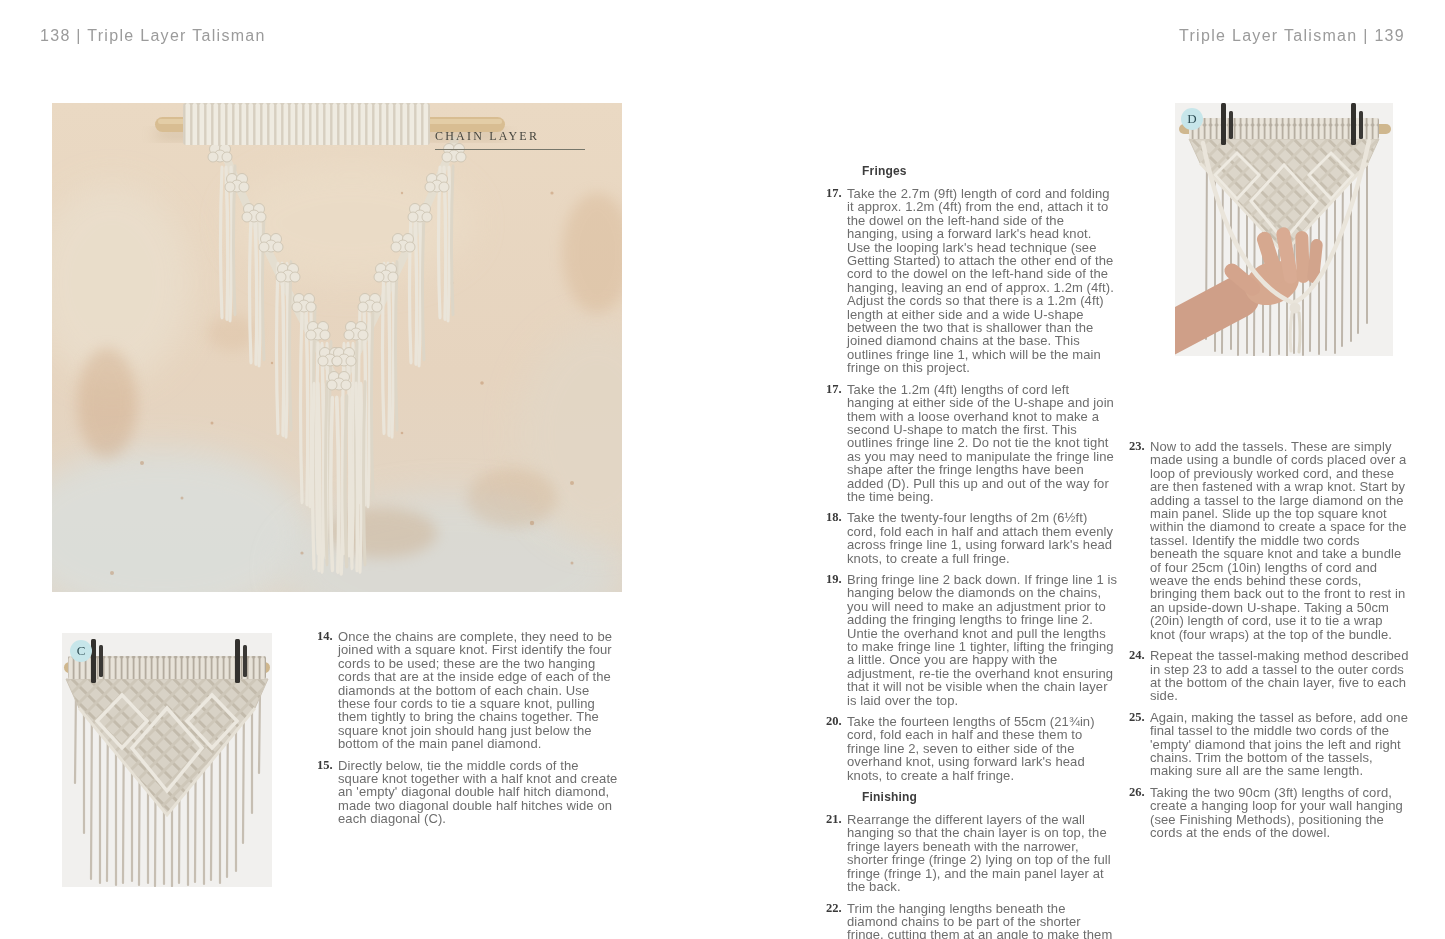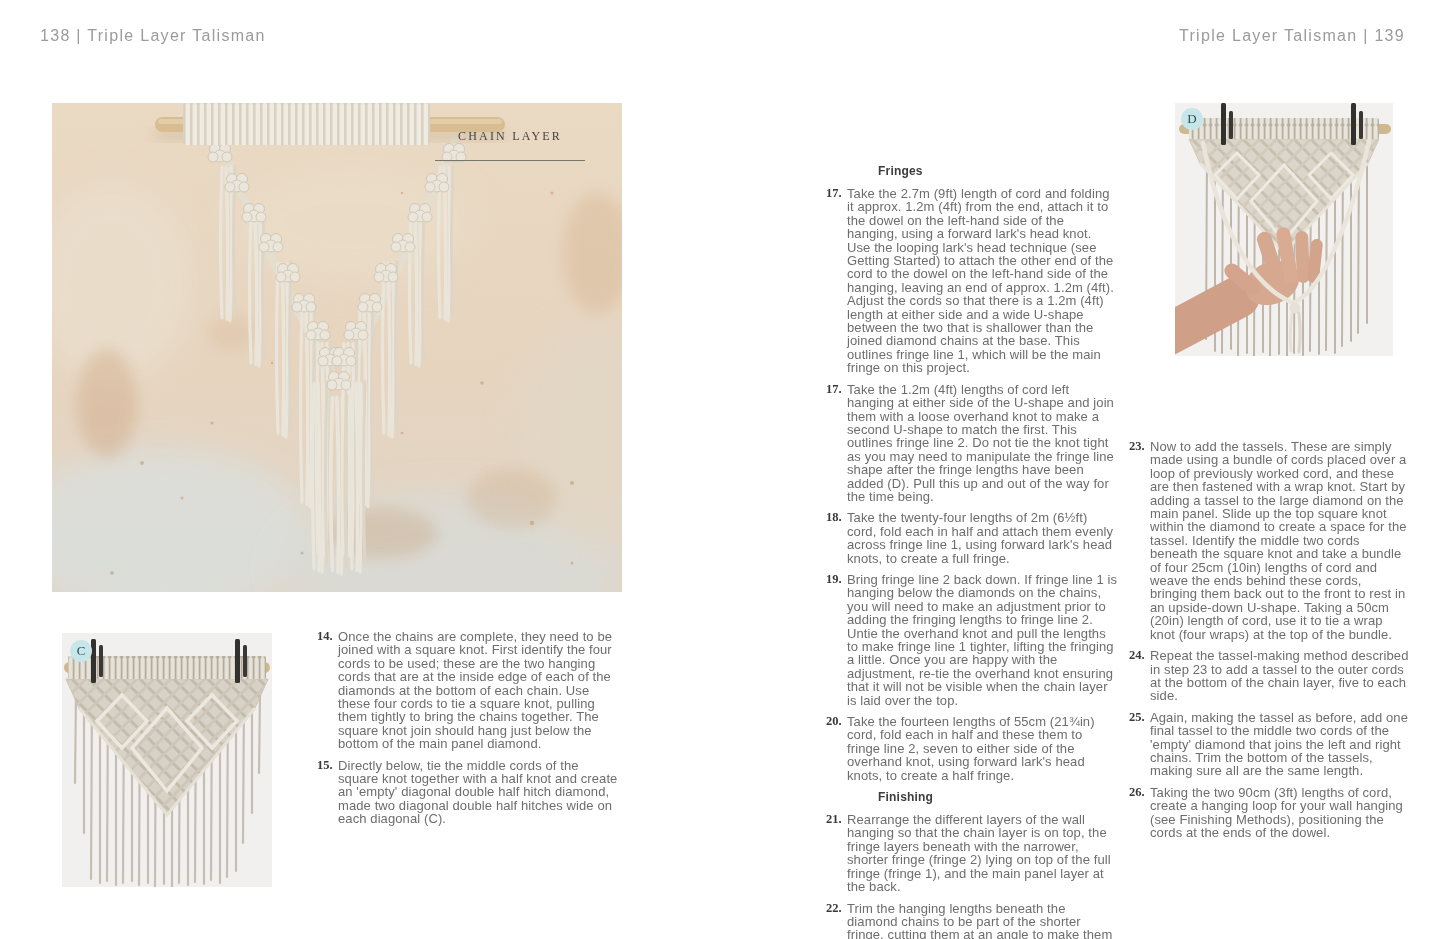--- a/index.html
+++ b/index.html
@@ -16,41 +16,41 @@
   .hdr-right{right:40px;}
 
   figure{position:absolute;margin:0;overflow:hidden;}
   .photo-main{left:52px;top:103px;width:570px;height:489px;}
   .photo-c{left:62px;top:633px;width:210px;height:254px;}
   .photo-d{left:1175px;top:103px;width:218px;height:253px;}
   figure svg{display:block;}
 
   .chain-label{
     position:absolute;top:26px;right:37px;width:150px;
-    text-align:center;font-family:"Liberation Serif",serif;
+    text-align:left;font-family:"Liberation Serif",serif;
     font-size:12px;letter-spacing:2.2px;color:#45453e;
-    border-bottom:1px solid #76766a;padding-bottom:16px;
+    border-bottom:1px solid #76766a;padding-bottom:5px;
   }
   .badge{
     position:absolute;width:22px;height:22px;border-radius:50%;
     background:#c7e6ea;color:#2e4e55;
     font-family:"Liberation Serif",serif;font-size:13px;
     display:flex;align-items:center;justify-content:center;
   }
   .badge-c{top:7px;left:8px;}
   .badge-d{top:5px;left:6px;}
 
   .col{position:absolute;}
   .col-steps-left{left:317px;top:630px;width:305px;}
   .col-center{left:826px;top:164px;width:292px;}
   .col-right{left:1129px;top:440px;width:282px;}
 
   .sec-heading{
     font-size:12px;font-weight:bold;color:#3d3d3d;
-    margin:0 0 9px 16px;letter-spacing:0.2px;padding-left:36px;
+    margin:0 0 9px 0;letter-spacing:0.2px;padding-left:36px;
   }
   .sec-heading.second{margin-top:3px;}
   .step{display:flex;margin:0 0 8px 0;}
   .step .num{
     flex:0 0 21px;font-family:"Liberation Serif",serif;
     font-size:12.5px;font-weight:bold;color:#3a3a3a;line-height:13.4px;
   }
   .step .txt{
     flex:1;margin:0;font-size:13px;line-height:13.4px;color:#6d6d6d;
     letter-spacing:0.1px;

